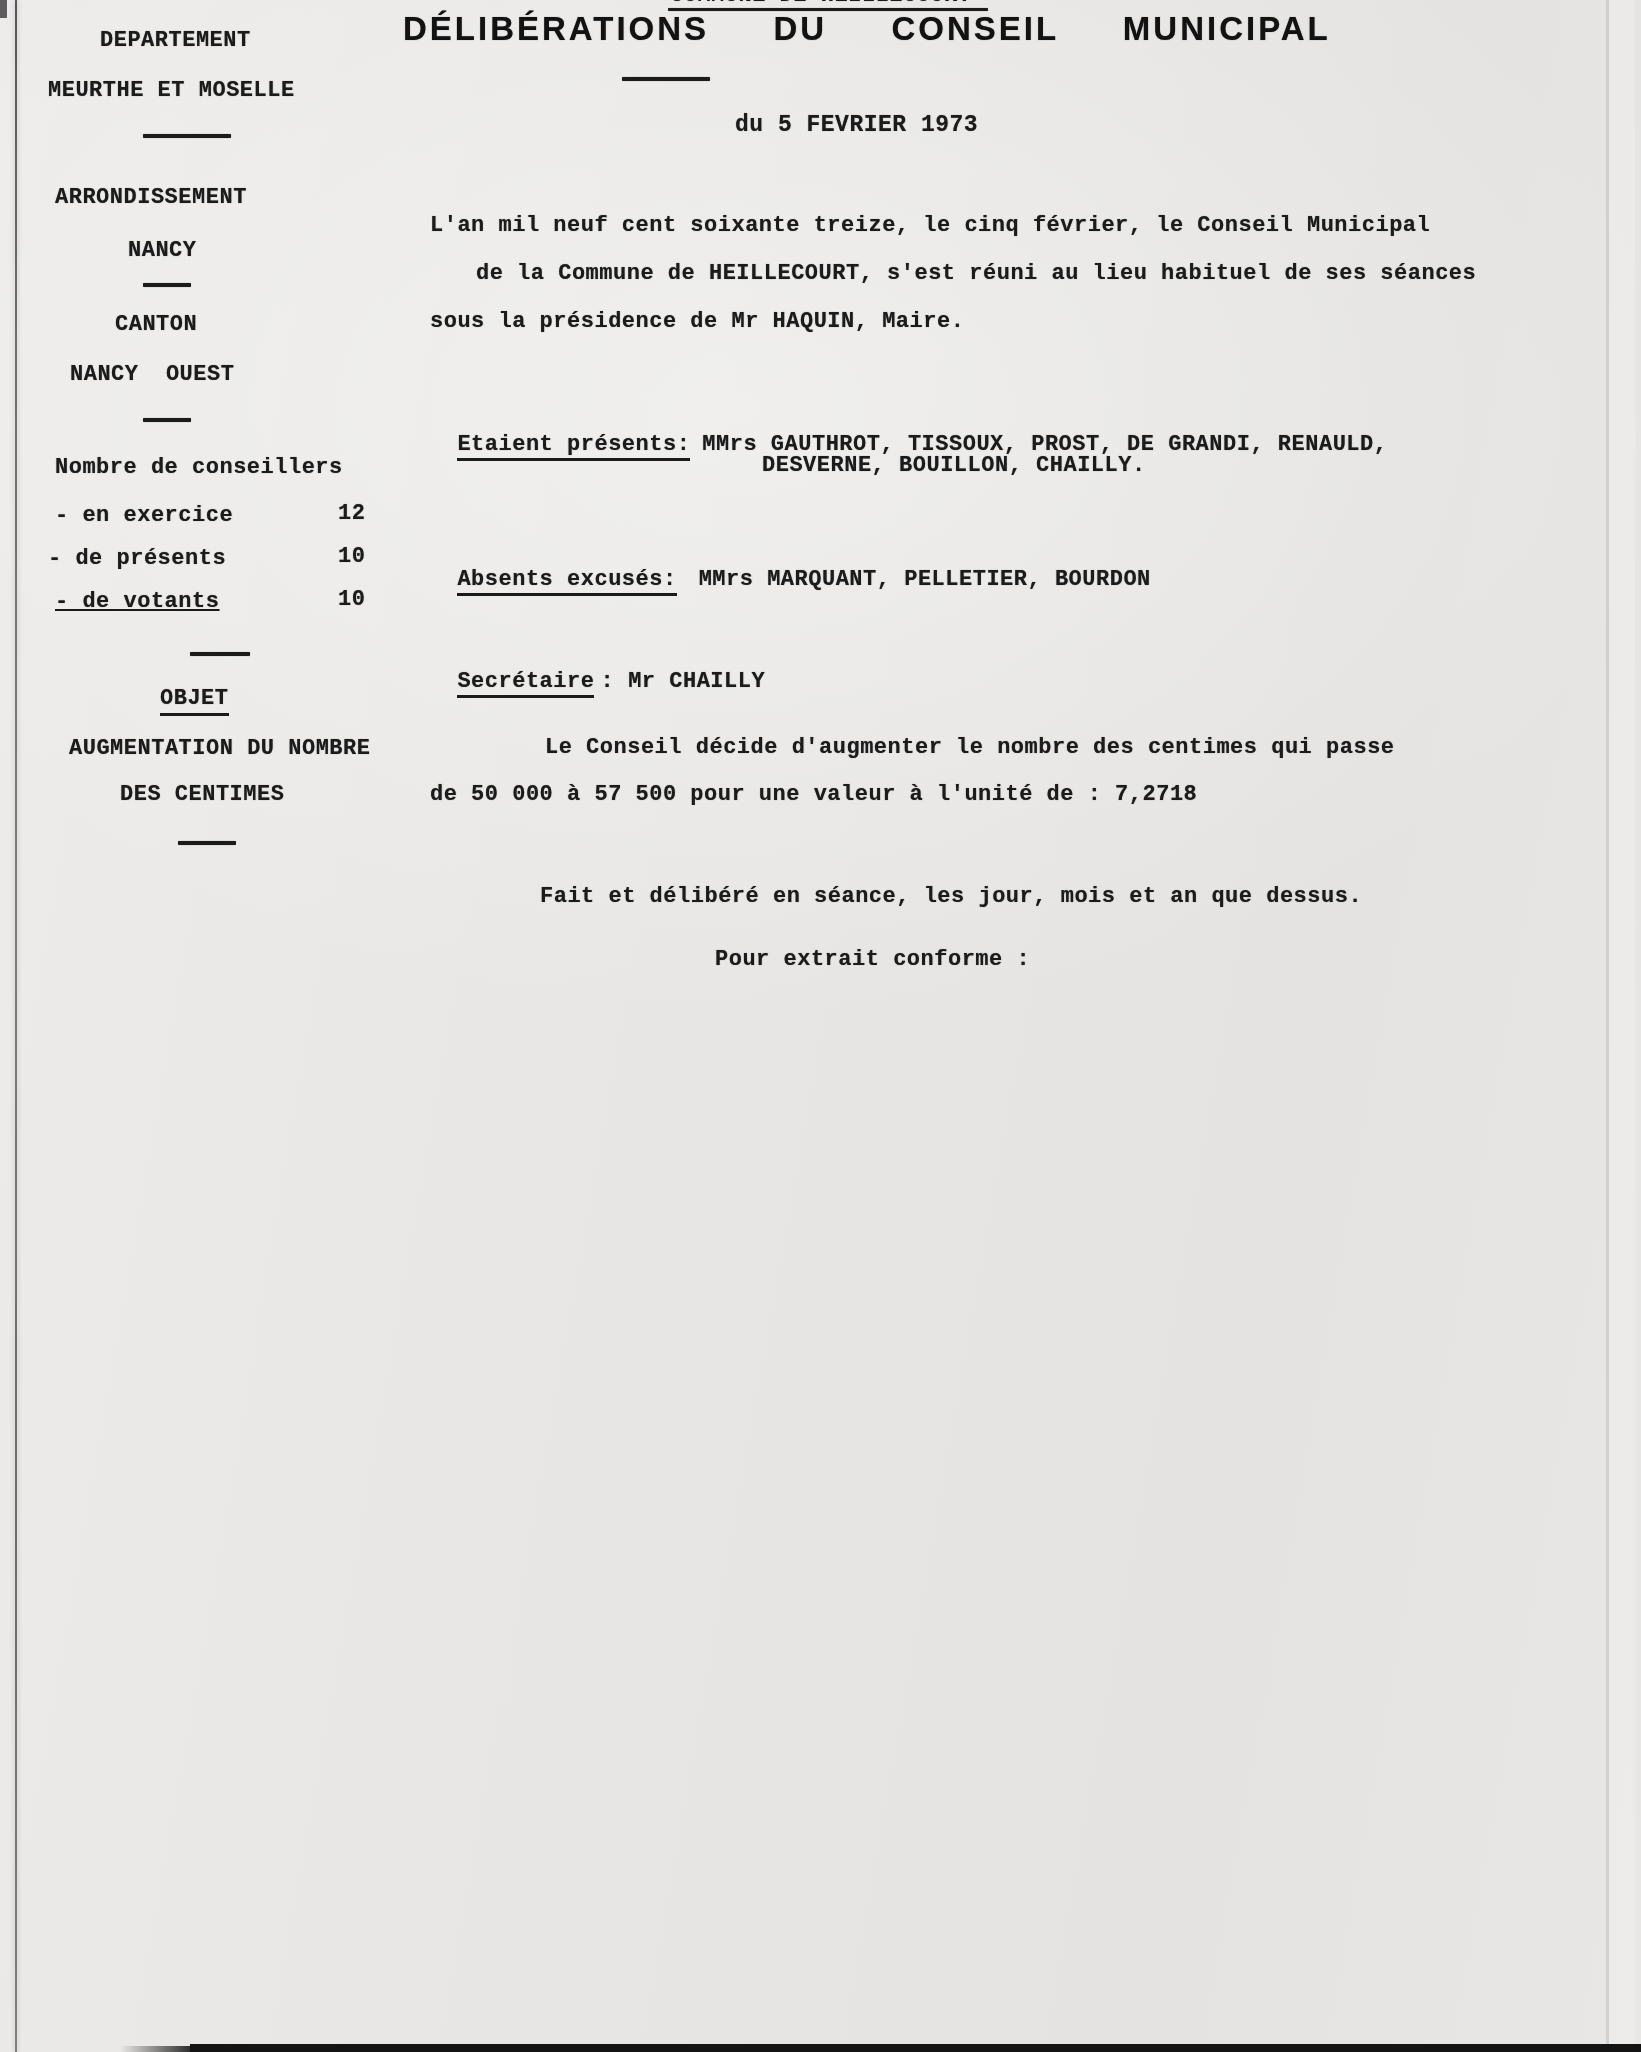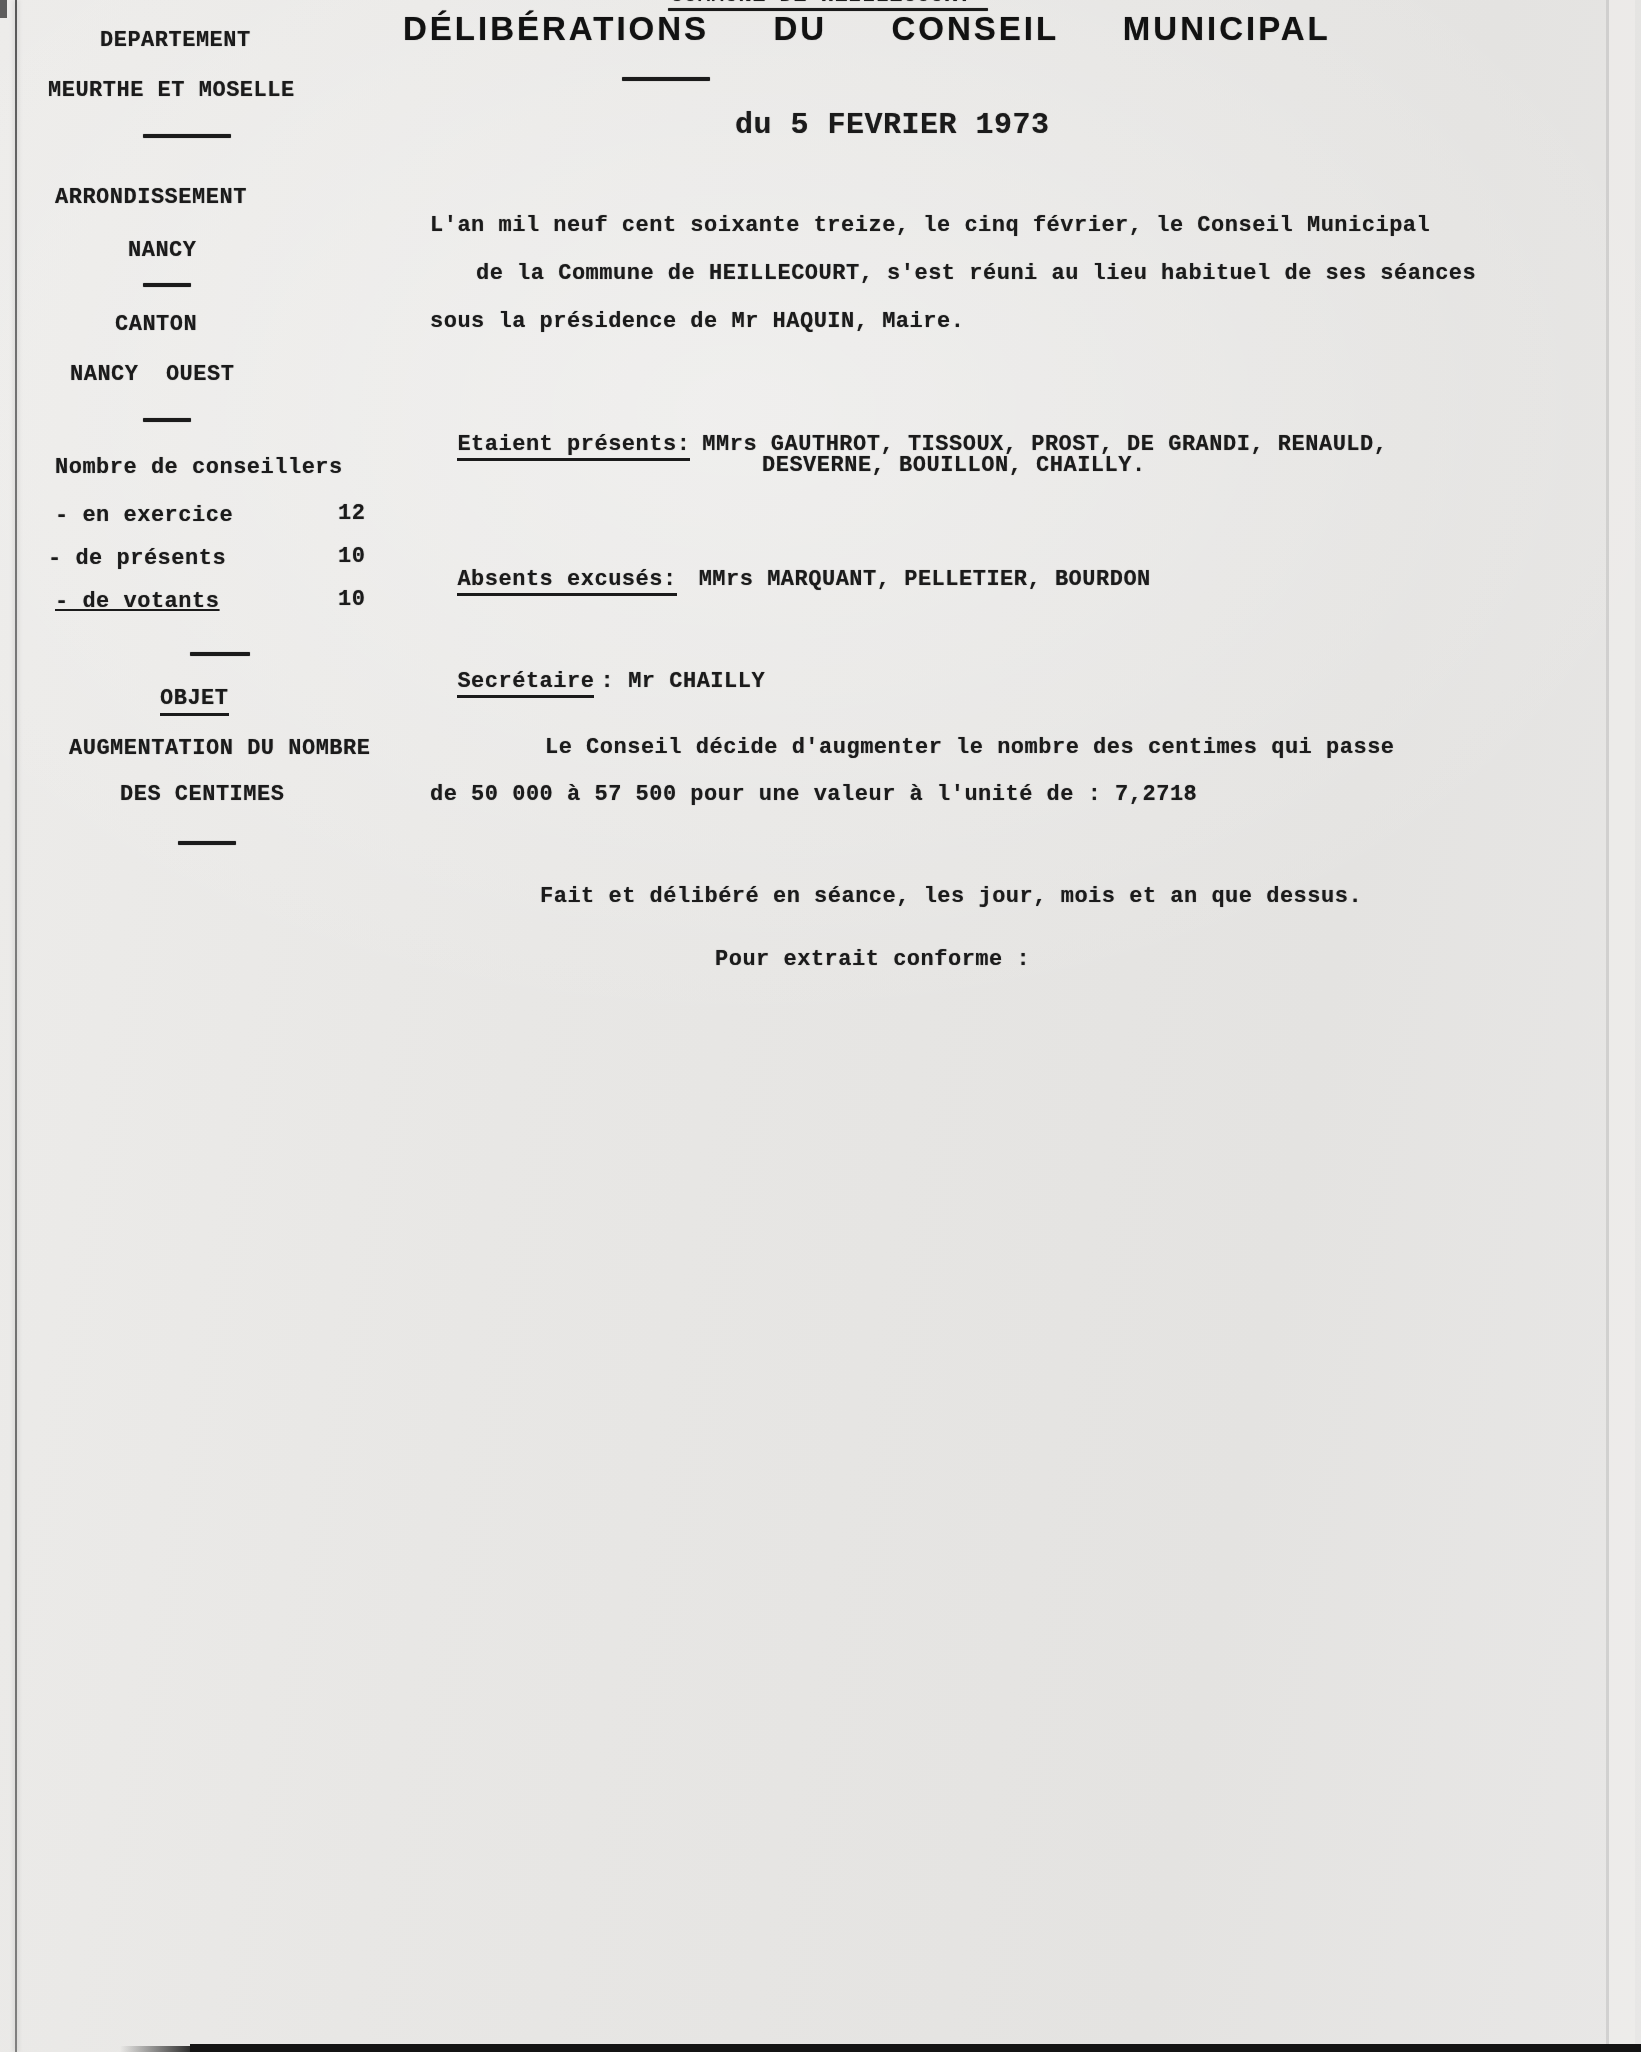--- a/index.html
+++ b/index.html
@@ -57,21 +57,21 @@
 <div class="bottom-bar"></div>
 
 <div class="clip" style="left:668px;top:0;width:340px;height:6px;">
   <span class="t" style="position:relative;top:-17px;left:2px;">COMMUNE DE HEILLECOURT</span>
 </div>
 <div class="rule" style="left:668px;top:8px;width:320px;height:3px;"></div>
 
 <div class="doc-title" style="left:403px;top:10px;">DÉLIBÉRATIONS  DU  CONSEIL  MUNICIPAL</div>
 <div class="rule" style="left:622px;top:77px;width:88px;height:4px;"></div>
 
-<div class="t" style="left:735px;top:112px;font-size:30px;">du 5 FEVRIER 1973</div>
+<div class="t" style="left:735px;top:112px;font-size:23px;">du 5 FEVRIER 1973</div>
 
 <div class="t" style="left:100px;top:28px;text-align:right;">DEPARTEMENT</div>
 <div class="t" style="left:48px;top:78px;">MEURTHE ET MOSELLE</div>
 <div class="rule" style="left:143px;top:134px;width:88px;"></div>
 
 <div class="t" style="left:55px;top:185px;">ARRONDISSEMENT</div>
 <div class="t" style="left:128px;top:238px;">NANCY</div>
 <div class="rule" style="left:143px;top:283px;width:48px;"></div>
 
 <div class="t" style="left:115px;top:312px;">CANTON</div>

